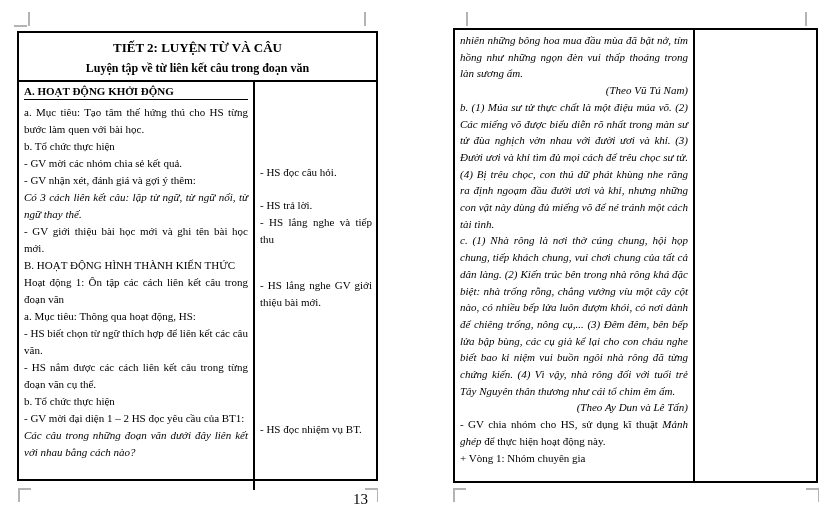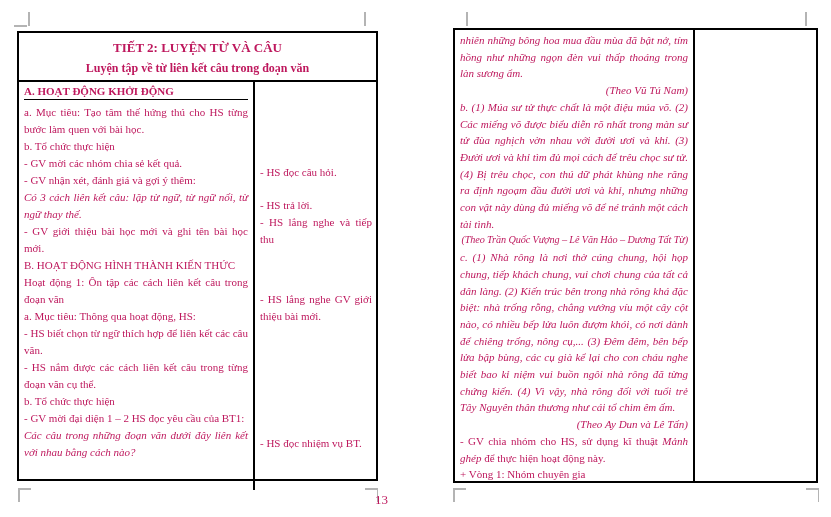--- a/index.html
+++ b/index.html
@@ -1,18 +1,18 @@
 <!DOCTYPE html>
 <html><head>
 <meta charset="utf-8">
 <style>
   html,body { margin:0; padding:0; }
   .canvas {
     position:relative; width:831px; height:517px; background:#ffffff;
-    font-family:"Liberation Serif", serif; color:#be185d; overflow:hidden;
+    font-family:"Liberation Serif", serif; color:#000000; overflow:hidden;
   }
   
   .page-table {
     position:absolute; border:2px solid #000; box-sizing:border-box; background:#fff;
   }
   #page13-table { left:17px; top:31px; width:361px; height:450px; }
   #page14-table { left:453px; top:28px; width:365px; height:455px; }
 
   .title-row { border-bottom:2px solid #000; text-align:center; padding:4px 2px 3px 2px; height:49px; box-sizing:border-box; }
   .title-row .t1 { font-weight:bold; font-size:13px; line-height:21px; }
@@ -32,30 +32,30 @@
   .heading-underline {
     font-weight:bold; border-bottom:1.5px solid #000; padding-bottom:1px; margin-bottom:4px;
     text-align:left; line-height:14px;
   }
   .attribution { text-align:right; font-style:italic; }
   .attribution.tight { font-size:10.2px; white-space:nowrap; letter-spacing:-0.1px; }
 
   
   .r-p1 { margin-top:64px; }
   .r-p2 { margin-top:16px; }
-  .r-p4 { margin-top:43px; }
+  .r-p4 { margin-top:29px; }
   .r-p5 { margin-top:110px; }
   .r14-p1 { margin-top:351px; }
 
   
   .mark { position:absolute; background:#b4b4b4; }
   .mv { width:1.5px; height:14px; }
   .mh { height:1.5px; width:13px; }
 
-  .page-num { position:absolute; font-size:13px; line-height:11px;margin-left:22px; }
+  .page-num { position:absolute; font-size:15px; line-height:11px; }
 </style>
 </head>
 <body>
 
 <div class="canvas">
 
   <div class="mark mv" style="left:28px; top:12px;"></div>
   <div class="mark mh" style="left:14px; top:25px;"></div>
   <div class="mark mv" style="left:364px; top:12px;"></div>
   <div class="mark mh" style="left:18px; top:488px;"></div>
@@ -103,21 +103,20 @@
       </div>
     </div>
   </div>
 
   <div class="page-table" id="page14-table">
     <div class="body-row">
       <div class="cell c1">
         <p class="ital">nhiên những bông hoa mua đầu mùa đã bật nở, tím hồng như những ngọn đèn vui thấp thoáng trong làn sương ẩm.</p>
         <p class="attribution">(Theo Vũ Tú Nam)</p>
         <p class="ital">b. (1) Múa sư tử thực chất là một điệu múa võ. (2) Các miếng võ được biểu diễn rõ nhất trong màn sư tử đùa nghịch vờn nhau với đười ươi và khỉ. (3) Đười ươi và khỉ tìm đủ mọi cách để trêu chọc sư tử. (4) Bị trêu chọc, con thú dữ phát khùng nhe răng ra định ngoạm đầu đười ươi và khỉ, nhưng những con vật này dùng đủ miếng võ để né tránh một cách tài tình.</p>
-        <p class="attribution tight">(Theo Trần Quốc Vượng – Lê Văn Hảo – Dương Tất Từ)</p>
         <p class="ital">c. (1) Nhà rông là nơi thờ cúng chung, hội họp chung, tiếp khách chung, vui chơi chung của tất cả dân làng. (2) Kiến trúc bên trong nhà rông khá đặc biệt: nhà trống rỗng, chẳng vướng víu một cây cột nào, có nhiều bếp lửa luôn đượm khói, có nơi dành để chiêng trống, nông cụ,... (3) Đêm đêm, bên bếp lửa bập bùng, các cụ già kể lại cho con cháu nghe biết bao kỉ niệm vui buồn ngôi nhà rông đã từng chứng kiến. (4) Vì vậy, nhà rông đối với tuổi trẻ Tây Nguyên thân thương như cái tổ chim êm ấm.</p>
         <p class="attribution">(Theo Ay Dun và Lê Tấn)</p>
         <p><span>- GV chia nhóm cho HS, sử dụng kĩ thuật </span><span class="ital">Mảnh ghép</span><span> để thực hiện hoạt động này.</span></p>
         <p>+ Vòng 1: Nhóm chuyên gia</p>
 
       </div>
     </div>
   </div>
 
   <div class="page-num" style="left:353px; top:494px;">13</div>

